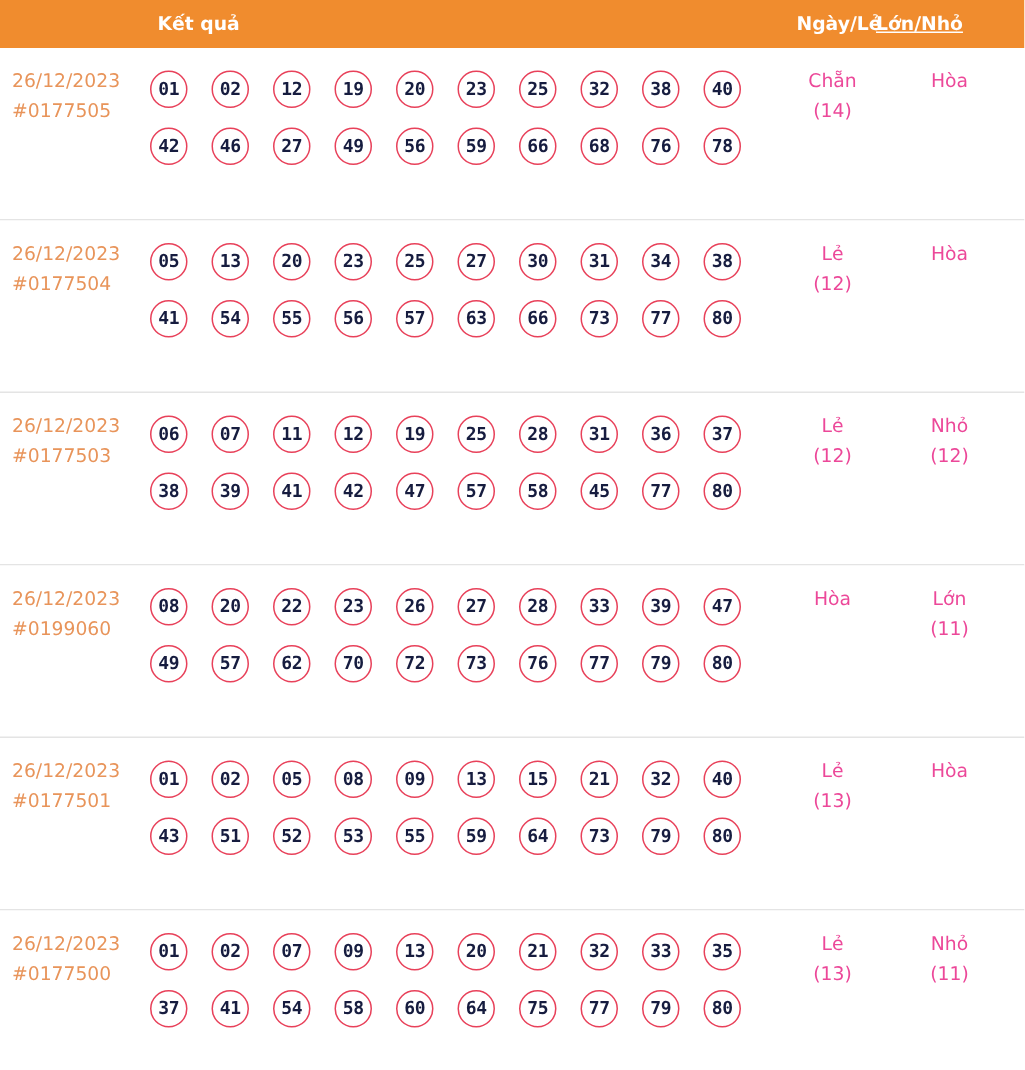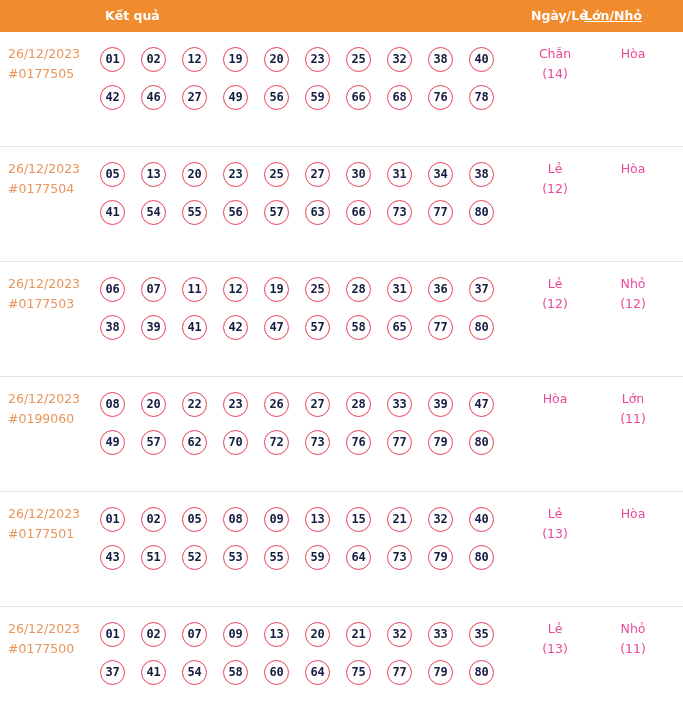--- a/index.html
+++ b/index.html
@@ -218,21 +218,21 @@
             <div class="ball">37</div>
           </div>
           <div class="ball-line">
             <div class="ball">38</div>
             <div class="ball">39</div>
             <div class="ball">41</div>
             <div class="ball">42</div>
             <div class="ball">47</div>
             <div class="ball">57</div>
             <div class="ball">58</div>
-            <div class="ball">65</div>
+            <div class="ball">45</div>
             <div class="ball">77</div>
             <div class="ball">80</div>
           </div>
         </div>
         <div class="cell-stat cell-oddeven">
           <span class="stat-label">Lẻ</span>
           <span class="stat-count">(12)</span>
         </div>
         <div class="cell-stat cell-bigsml">
           <span class="stat-label">Nhỏ</span>

